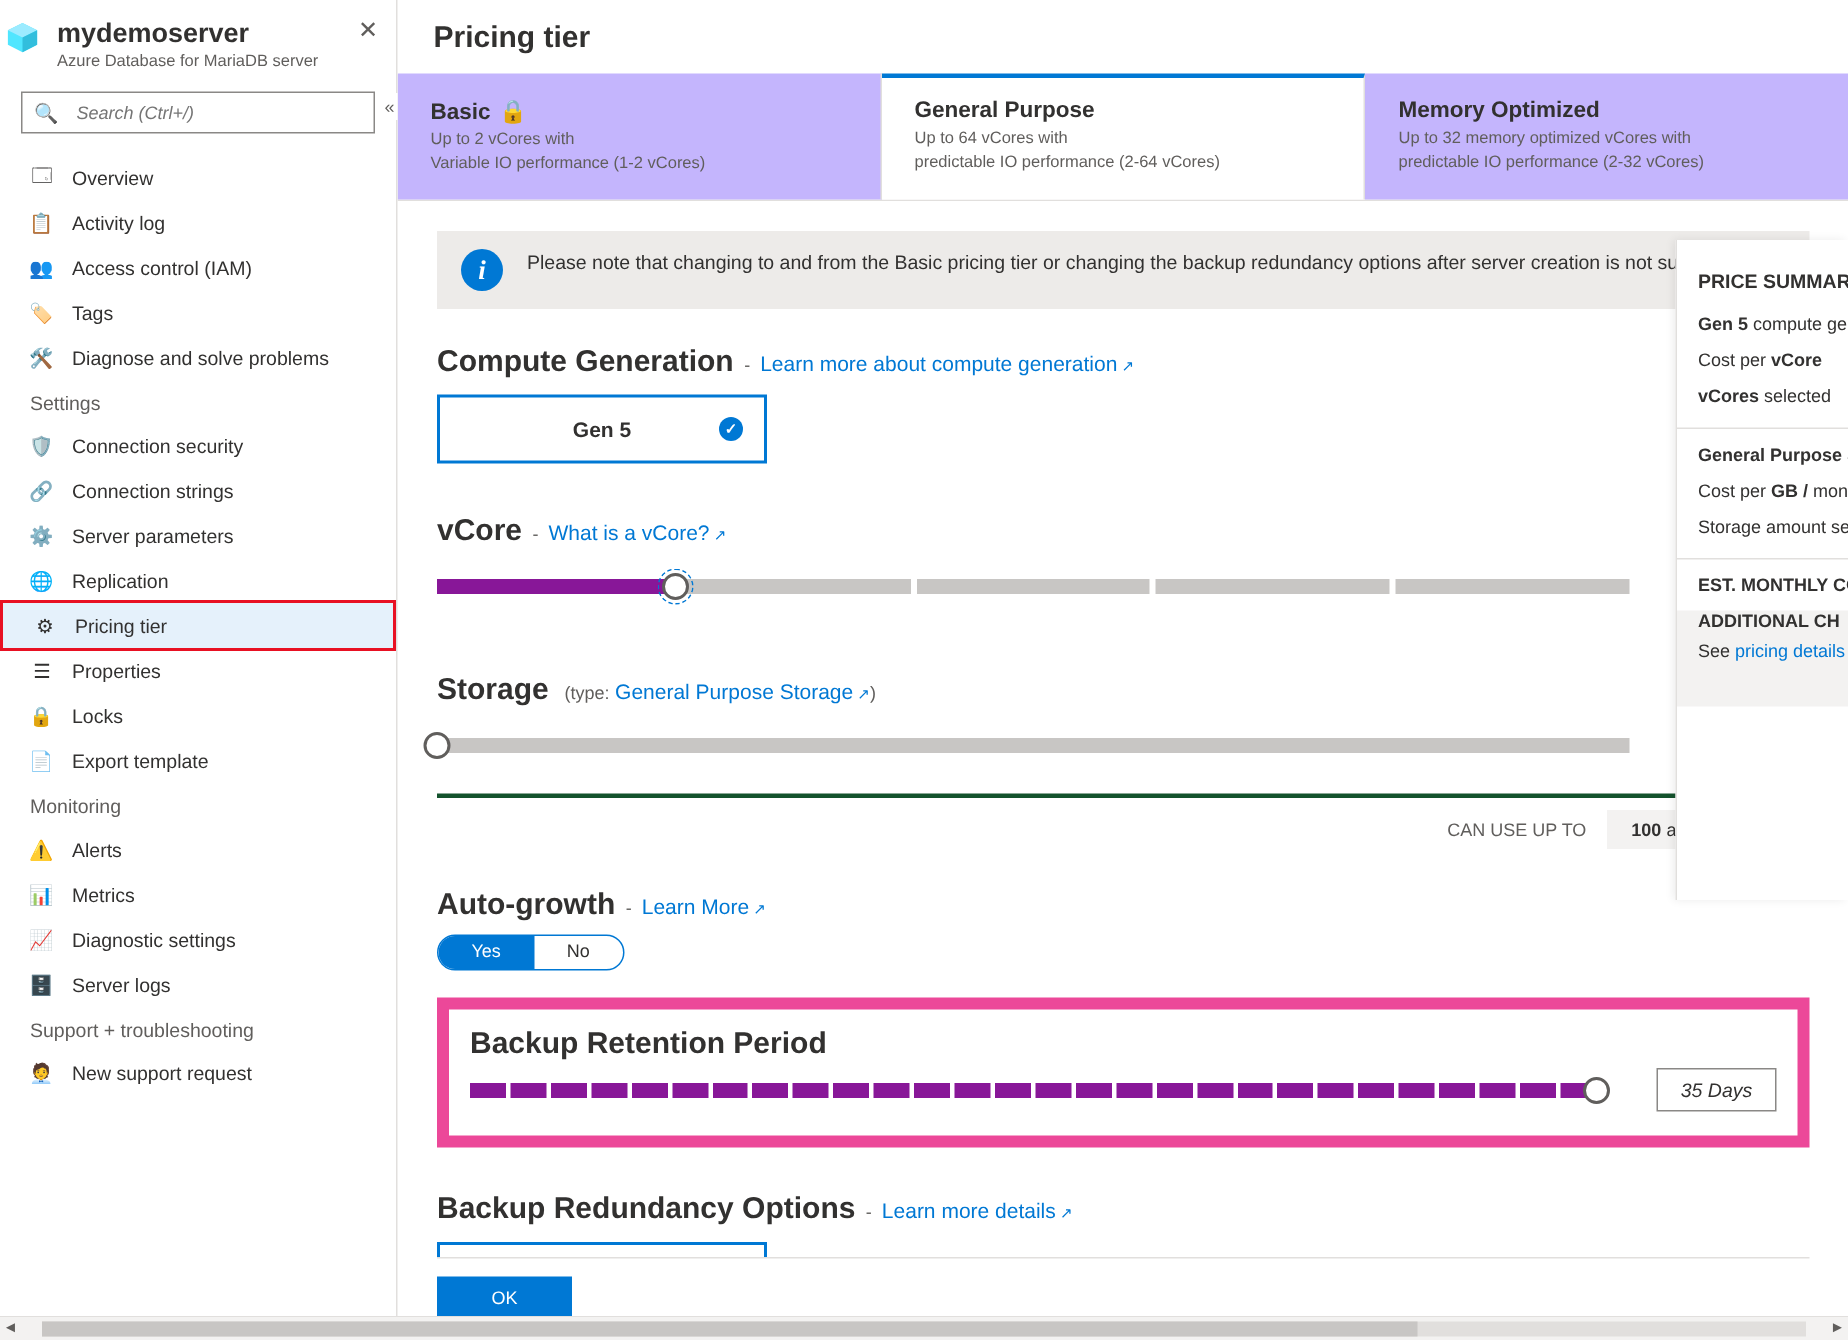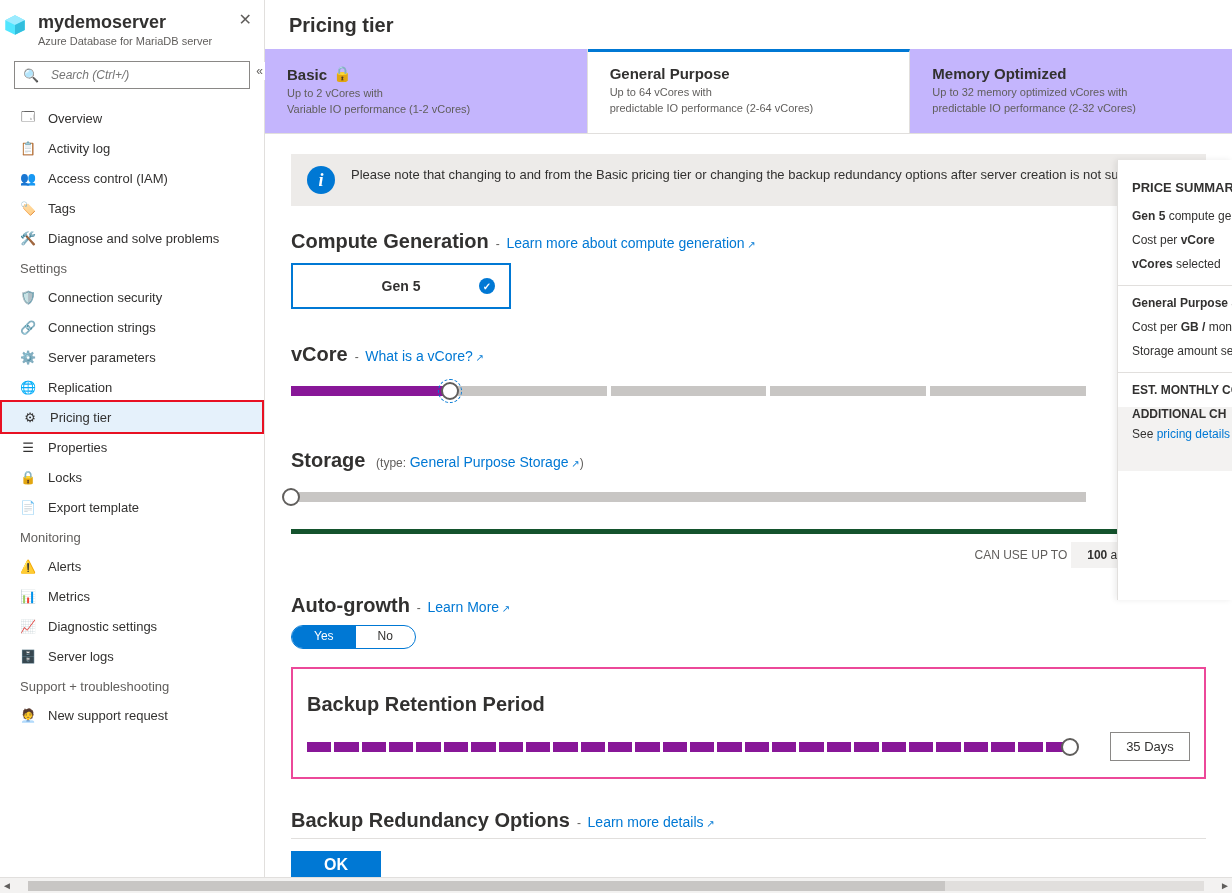--- a/index.html
+++ b/index.html
@@ -54,36 +54,36 @@
 .track-segs { position: absolute; inset: 0; display: flex; }
 .track-seg { flex: 1; border-right: 4px solid #fff; }
 .track-seg:last-child { border-right: none; }
 .thumb { width: 18px; height: 18px; border-radius: 50%; background: #fff; border: 2px solid #605e5c; position: absolute; top: 50%; transform: translate(-50%, -50%); cursor: grab; }
 .thumb.focus { outline: 1px dashed #0078d4; outline-offset: 2px; }
 .value-box { border: 1px solid #8a8886; padding: 6px 0; width: 80px; text-align: center; font-size: 13px; }
 
 .track-dashed { height: 10px; width: 100%; position: relative; display: flex; gap: 3px; }
 .dash { flex: 1; background: #881798; }
 
-.iops-row { margin-top: 18px; border-top: 5px solid #14532d; padding-top: 8px; display: flex; justify-content: flex-end; align-items: center; gap: 4px; font-size: 12px; }
+.iops-row { margin-top: 18px; border-top: 3px solid #14532d; padding-top: 8px; display: flex; justify-content: flex-end; align-items: center; gap: 14px; font-size: 12px; }
 .iops-label { color: #605e5c; }
 .iops-val { background: #f3f2f1; padding: 6px 16px; }
 .iops-val b { font-weight: 700; }
 
 .toggle { display: inline-flex; border: 1px solid #0078d4; border-radius: 14px; overflow: hidden; height: 24px; margin-top: 8px; }
 .toggle span { padding: 3px 22px; font-size: 12px; cursor: pointer; }
 .toggle .on { background: #0078d4; color: #fff; }
 .toggle .off { color: #323130; }
 
-.backup-box { border: 2px solid #ec4899; padding: 24px 14px 16px; margin-top: 18px; }
+.backup-box { border: 8px solid #ec4899; padding: 12px 14px 16px; margin-top: 18px; }
 
 .redund-card { margin-top: 10px; border: 2px solid #0078d4; border-bottom: none; width: 220px; height: 40px; display: flex; align-items: center; justify-content: center; font-weight: 700; font-size: 14px; position: relative; }
 
 .ok-bar { position: sticky; bottom: 0; background: #fff; padding: 12px 0 14px; border-top: 1px solid #e1dfdd; }
-.ok-btn { background: #0078d4; color: #fff; border: none; width: 90px; height: 28px; font-size: 16px; font-weight: 700; cursor: pointer; }
+.ok-btn { background: #0078d4; color: #fff; border: none; width: 90px; height: 28px; font-size: 12px; font-weight: 400; cursor: pointer; }
 
 
 .price-panel { position: absolute; right: 0; top: 160px; width: 115px; background: #fff; border-left: 1px solid #e1dfdd; box-shadow: -2px 0 6px rgba(0,0,0,0.08); padding: 20px 0 0 14px; font-size: 12px; overflow: hidden; height: 440px; }
 .price-panel h4 { font-size: 13px; font-weight: 700; margin-bottom: 14px; white-space: nowrap; }
 .price-line { margin-bottom: 10px; white-space: nowrap; }
 .price-sep { border-top: 1px solid #e1dfdd; margin: 14px 0 10px -14px; }
 .price-addl { background: #f3f2f1; margin-left: -14px; padding: 0 0 30px 14px; white-space: nowrap; }
 
 .hscroll { position: absolute; bottom: 0; left: 0; right: 0; height: 16px; background: #f3f2f1; border-top: 1px solid #e1dfdd; display:flex; align-items:center; }
 .hscroll .htrack { flex:1; height:10px; margin:0 14px; background:#e1dfdd; position:relative; }
@@ -284,21 +284,21 @@
         <span class="section-sublabel"> &nbsp;-&nbsp; </span>
         <span class="link">Learn More</span>
         <div><div class="toggle">
           <span class="on">Yes</span>
           <span class="off">No</span>
         </div></div>
       </div>
 
       <div class="backup-box">
         <span class="section-label">Backup Retention Period</span>
-        <div class="slider-row" style="margin-top:16px;">
+        <div class="slider-row" style="margin-top:4px;font-style:italic;">
           <div class="slider-track">
             <div class="track-dashed">
               <div class="dash"></div>
                 <div class="dash"></div>
                 <div class="dash"></div>
                 <div class="dash"></div>
                 <div class="dash"></div>
                 <div class="dash"></div>
                 <div class="dash"></div>
                 <div class="dash"></div>

